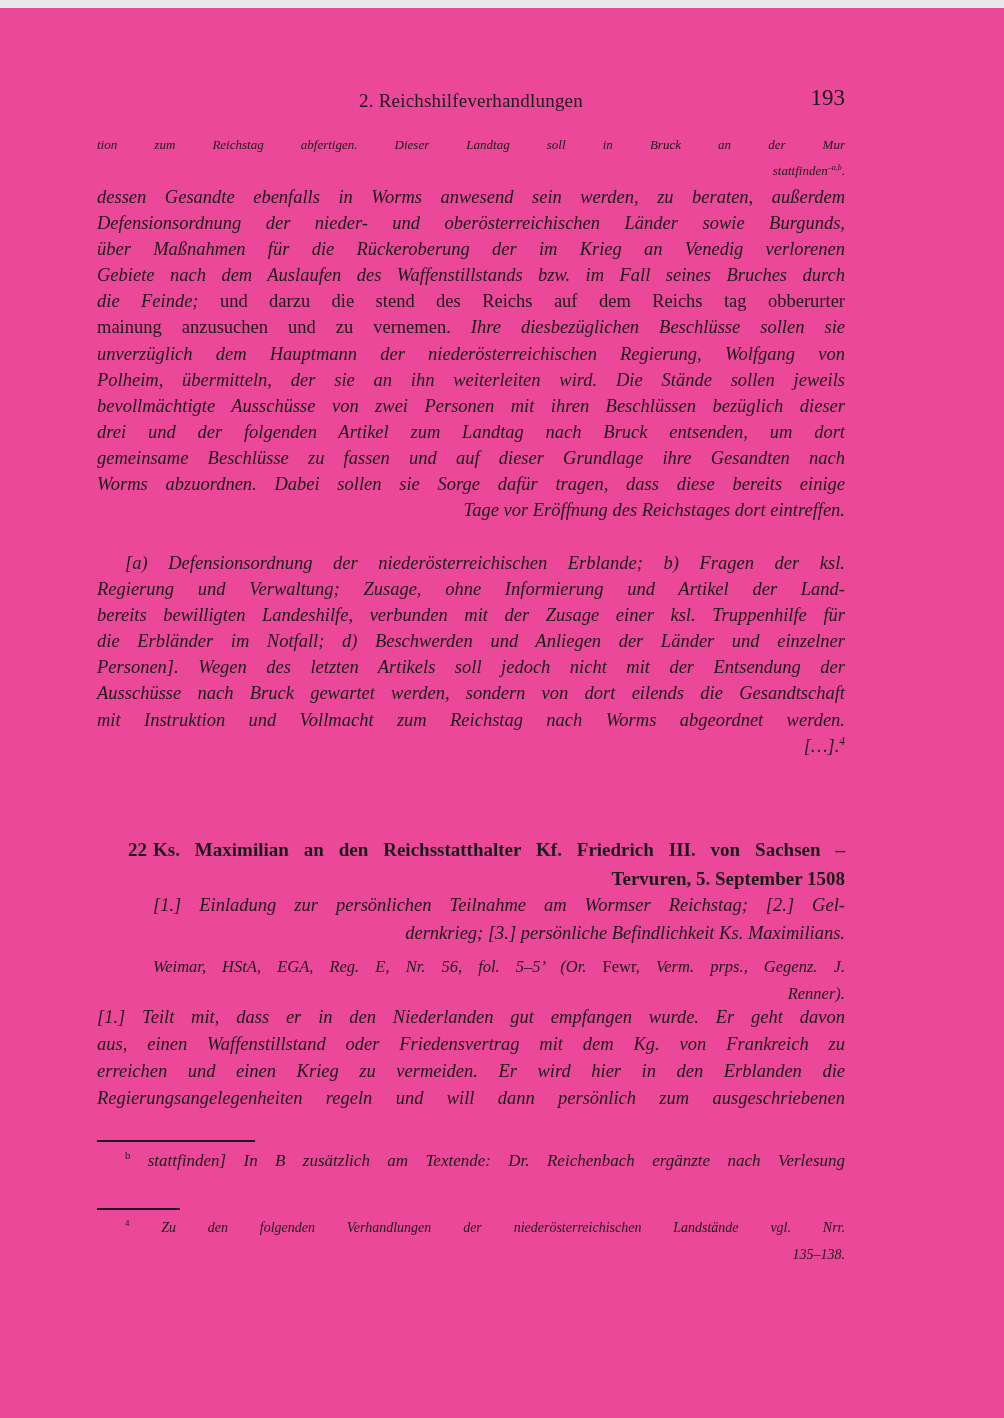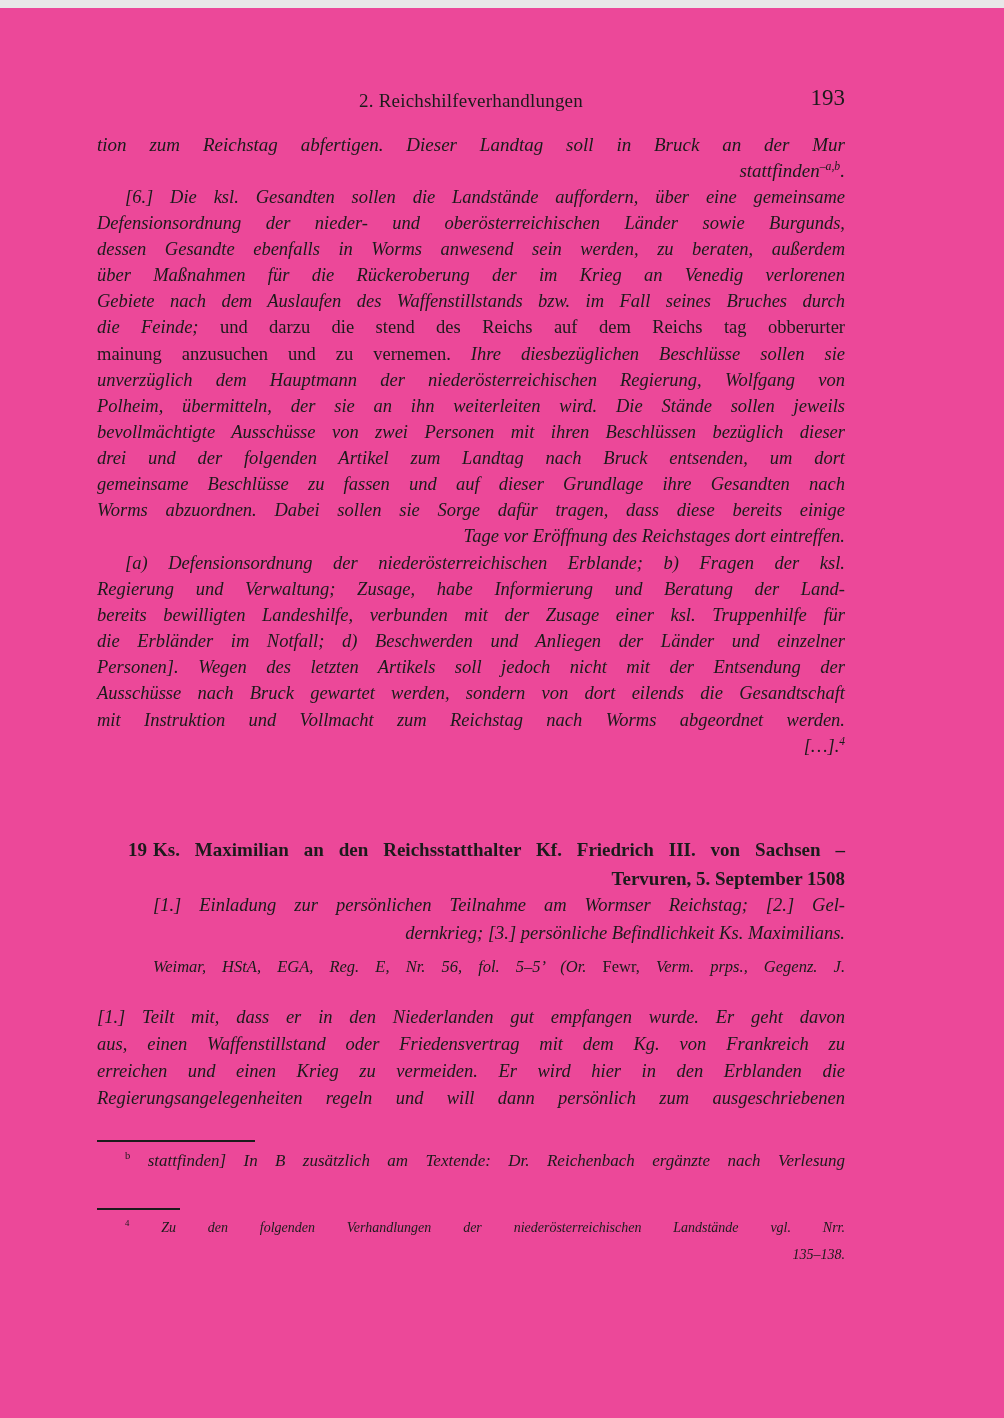--- a/index.html
+++ b/index.html
@@ -63,63 +63,63 @@
 </style>
 </head>
 <body>
 
 <div class="page">
   <header class="running-header">
     <div class="header-title">2. Reichshilfeverhandlungen</div>
     <div class="header-page">193</div>
   </header>
   <div id="text-layer">
-      <div class="block" style="top: 124px; left: 97px; width: 748px; font-size: 19px; line-height: 26.1px;">
+      <div class="block" style="top: 124px; left: 97px; width: 748px; font-size: 13px; line-height: 26.1px;">
         <div class="line just"><span class="seg-i">tion zum Reichstag abfertigen. Dieser Landtag soll in Bruck an der Mur</span></div>
         <div class="line"><span class="seg-i">stattfinden</span><span class="seg-sup seg-i">–a,b</span><span class="seg-i">.</span></div>
       </div>
       <div class="block" style="top: 176px; left: 97px; width: 748px; font-size: 18.5px; line-height: 26.1px;">
-        <div class="line just" style="text-indent: 28px;"><span class="seg-i">[6.] Die ksl. Gesandten sollen die Landstände auffordern, über eine gemeinsame</span></div>
+        <div class="line just"><span class="seg-i">dessen Gesandte ebenfalls in Worms anwesend sein werden, zu beraten, außerdem</span></div>
         <div class="line just"><span class="seg-i">Defensionsordnung der nieder- und oberösterreichischen Länder sowie Burgunds,</span></div>
-        <div class="line just"><span class="seg-i">dessen Gesandte ebenfalls in Worms anwesend sein werden, zu beraten, außerdem</span></div>
         <div class="line just"><span class="seg-i">über Maßnahmen für die Rückeroberung der im Krieg an Venedig verlorenen</span></div>
         <div class="line just"><span class="seg-i">Gebiete nach dem Auslaufen des Waffenstillstands bzw. im Fall seines Bruches durch</span></div>
         <div class="line just"><span class="seg-i">die Feinde;</span><span class="seg-r"> und darzu die stend des Reichs auf dem Reichs tag obberurter</span></div>
         <div class="line just"><span class="seg-r">mainung anzusuchen und zu vernemen. </span><span class="seg-i">Ihre diesbezüglichen Beschlüsse sollen sie</span></div>
         <div class="line just"><span class="seg-i">unverzüglich dem Hauptmann der niederösterreichischen Regierung, Wolfgang von</span></div>
         <div class="line just"><span class="seg-i">Polheim, übermitteln, der sie an ihn weiterleiten wird. Die Stände sollen jeweils</span></div>
         <div class="line just"><span class="seg-i">bevollmächtigte Ausschüsse von zwei Personen mit ihren Beschlüssen bezüglich dieser</span></div>
         <div class="line just"><span class="seg-i">drei und der folgenden Artikel zum Landtag nach Bruck entsenden, um dort</span></div>
         <div class="line just"><span class="seg-i">gemeinsame Beschlüsse zu fassen und auf dieser Grundlage ihre Gesandten nach</span></div>
         <div class="line just"><span class="seg-i">Worms abzuordnen. Dabei sollen sie Sorge dafür tragen, dass diese bereits einige</span></div>
         <div class="line"><span class="seg-i">Tage vor Eröffnung des Reichstages dort eintreffen.</span></div>
       </div>
       <div class="block" style="top: 542px; left: 97px; width: 748px; font-size: 18.5px; line-height: 26.1px;">
         <div class="line just" style="text-indent: 28px;"><span class="seg-i">[a) Defensionsordnung der niederösterreichischen Erblande; b) Fragen der ksl.</span></div>
-        <div class="line just"><span class="seg-i">Regierung und Verwaltung; Zusage, habe Informierung und Beratung der Land-</span></div>
+        <div class="line just"><span class="seg-i">Regierung und Verwaltung; Zusage, ohne Informierung und Artikel der Land-</span></div>
         <div class="line just"><span class="seg-i">bereits bewilligten Landeshilfe, verbunden mit der Zusage einer ksl. Truppenhilfe für</span></div>
         <div class="line just"><span class="seg-i">die Erbländer im Notfall; d) Beschwerden und Anliegen der Länder und einzelner</span></div>
         <div class="line just"><span class="seg-i">Personen]. Wegen des letzten Artikels soll jedoch nicht mit der Entsendung der</span></div>
         <div class="line just"><span class="seg-i">Ausschüsse nach Bruck gewartet werden, sondern von dort eilends die Gesandtschaft</span></div>
         <div class="line just"><span class="seg-i">mit Instruktion und Vollmacht zum Reichstag nach Worms abgeordnet werden.</span></div>
         <div class="line"><span class="seg-i">[…].</span><span class="seg-sup seg-i">4</span></div>
       </div>
       <div class="block bold" style="top: 828px; left: 97px; width: 50px; font-size: 19px; line-height: 28.5px;">
-        <div class="line"><span class="seg-b">19</span></div>
+        <div class="line"><span class="seg-b">22</span></div>
       </div>
       <div class="block bold" style="top: 828px; left: 153px; width: 692px; font-size: 19px; line-height: 28.5px;">
         <div class="line just"><span class="seg-b">Ks. Maximilian an den Reichsstatthalter Kf. Friedrich III. von Sachsen –</span></div>
         <div class="line"><span class="seg-b">Tervuren, 5. September 1508</span></div>
       </div>
       <div class="block" style="top: 884px; left: 153px; width: 692px; font-size: 18.5px; line-height: 27.5px;">
         <div class="line just"><span class="seg-i">[1.] Einladung zur persönlichen Teilnahme am Wormser Reichstag; [2.] Gel-</span></div>
         <div class="line"><span class="seg-i">dernkrieg; [3.] persönliche Befindlichkeit Ks. Maximilians.</span></div>
       </div>
       <div class="block" style="top: 945px; left: 153px; width: 692px; font-size: 16.5px; line-height: 27px;">
         <div class="line just"><span class="seg-i">Weimar, HStA, EGA, Reg. E, Nr. 56, fol. 5–5’ (Or. </span><span class="seg-r">Fewr, </span><span class="seg-i">Verm. prps., Gegenz. J.</span></div>
+        <div class="line"><span class="seg-i">Renner).</span></div>
       </div>
       <div class="block" style="top: 996px; left: 97px; width: 748px; font-size: 18.5px; line-height: 27px;">
         <div class="line just"><span class="seg-i">[1.] Teilt mit, dass er in den Niederlanden gut empfangen wurde. Er geht davon</span></div>
         <div class="line just"><span class="seg-i">aus, einen Waffenstillstand oder Friedensvertrag mit dem Kg. von Frankreich zu</span></div>
         <div class="line just"><span class="seg-i">erreichen und einen Krieg zu vermeiden. Er wird hier in den Erblanden die</span></div>
         <div class="line just"><span class="seg-i">Regierungsangelegenheiten regeln und will dann persönlich zum ausgeschriebenen</span></div>
       </div>
       <div class="block" style="top: 1140px; left: 97px; width: 748px; font-size: 17px; line-height: 26.5px;">
         <div class="line just" style="text-indent: 28px;"><span class="seg-sup">b</span><span class="seg-i"> stattfinden] In B zusätzlich am Textende: Dr. Reichenbach ergänzte nach Verlesung</span></div>
       </div>

